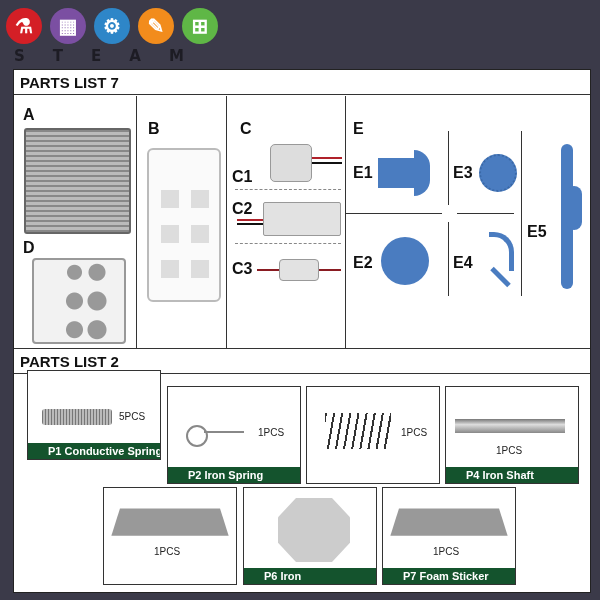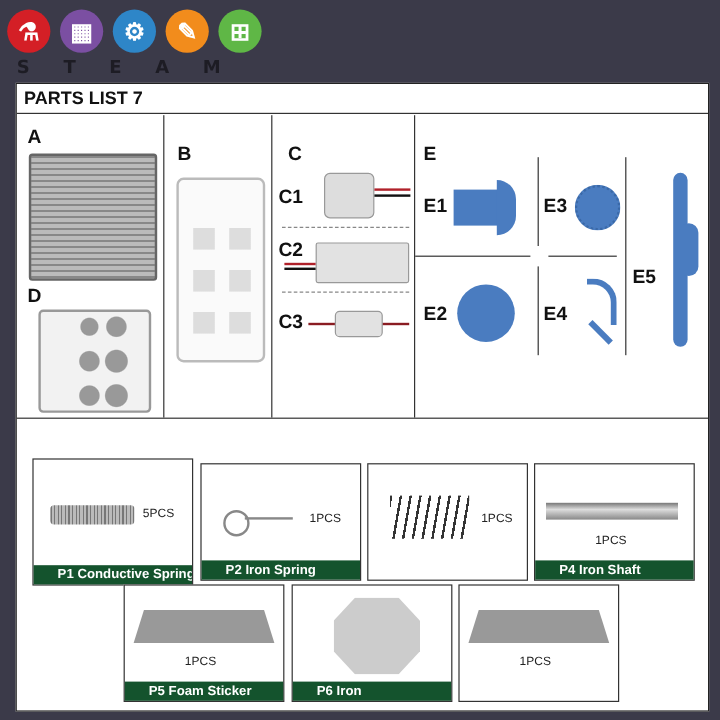--- a/index.html
+++ b/index.html
@@ -58,21 +58,21 @@
       linear-gradient(#ddd,#ddd) 12px 40px/18px 18px no-repeat,
       linear-gradient(#ddd,#ddd) 42px 40px/18px 18px no-repeat,
       linear-gradient(#ddd,#ddd) 12px 75px/18px 18px no-repeat,
       linear-gradient(#ddd,#ddd) 42px 75px/18px 18px no-repeat,
       linear-gradient(#ddd,#ddd) 12px 110px/18px 18px no-repeat,
       linear-gradient(#ddd,#ddd) 42px 110px/18px 18px no-repeat,#fafafa;"></div>
   </div>
 
   <div class="cell" style="left:213px;top:26px;width:119px;height:252px">
     <span class="lbl" style="left:13px;top:24px">C</span>
-    <span class="lbl" style="left:5px;top:60px">C1</span>
+    <span class="lbl" style="left:5px;top:72px">C1</span>
     <div style="position:absolute;left:43px;top:48px;width:40px;height:36px;background:#ddd;border:1px solid #999;border-radius:5px;"></div>
     <div class="wire" style="left:85px;top:61px;width:30px;background:#b0212a"></div>
     <div class="wire" style="left:85px;top:66px;width:30px;background:#111"></div>
     <div class="dash" style="left:8px;top:93px;width:106px"></div>
     <span class="lbl" style="left:5px;top:104px">C2</span>
     <div style="position:absolute;left:36px;top:106px;width:76px;height:32px;background:#e2e2e2;border:1px solid #999;border-radius:2px;"></div>
     <div class="wire" style="left:10px;top:123px;width:26px;background:#b0212a"></div>
     <div class="wire" style="left:10px;top:127px;width:26px;background:#111"></div>
     <div class="dash" style="left:8px;top:147px;width:106px"></div>
     <span class="lbl" style="left:5px;top:164px">C3</span>
@@ -96,22 +96,23 @@
     <div class="blue" style="position:absolute;left:35px;top:141px;width:48px;height:48px;border-radius:50%;"></div>
     <span class="lbl" style="left:107px;top:158px">E4</span>
     <div style="position:absolute;left:143px;top:136px;width:20px;height:34px;border:5px solid #4a7cc0;border-left:none;border-bottom:none;border-radius:0 20px 0 0;"></div>
     <div class="blue" style="position:absolute;left:146px;top:170px;width:24px;height:5px;transform:rotate(45deg);transform-origin:left;"></div>
     <span class="lbl" style="left:181px;top:127px">E5</span>
     <div class="blue" style="position:absolute;left:215px;top:48px;width:12px;height:145px;border-radius:6px;"></div>
     <div class="blue" style="position:absolute;left:220px;top:90px;width:16px;height:44px;border-radius:8px;"></div>
   </div>
 
   <div style="position:absolute;left:0;top:278px;width:576px;height:1px;background:#333"></div>
+  <div class="hdr" style="top:279px">PARTS LIST 2</div>
 
-  <div class="pbox" style="left:13px;top:312px;width:134px;height:106px">
+  <div class="pbox" style="left:13px;top:300px;width:134px;height:90px">
     <div style="position:absolute;left:14px;top:38px;width:70px;height:16px;background:repeating-linear-gradient(90deg,#777 0 1px,#bbb 1px 3px);border-radius:3px;"></div>
     <span class="qty" style="left:91px;top:40px">5PCS</span>
     <div class="pcap">P1 Conductive Spring</div>
   </div>
 
   <div class="pbox" style="left:153px;top:316px;width:134px;height:98px">
     <div style="position:absolute;left:18px;top:38px;width:18px;height:18px;border:2px solid #888;border-radius:50%;"></div>
     <div style="position:absolute;left:36px;top:44px;width:40px;height:2px;background:#888"></div>
     <span class="qty" style="left:90px;top:40px">1PCS</span>
     <div class="pcap">P2 Iron Spring</div>
@@ -124,25 +125,25 @@
 
   <div class="pbox" style="left:431px;top:316px;width:134px;height:98px">
     <div style="position:absolute;left:9px;top:32px;width:110px;height:14px;background:linear-gradient(#777,#ddd 40%,#888);"></div>
     <span class="qty" style="left:50px;top:58px">1PCS</span>
     <div class="pcap">P4 Iron Shaft</div>
   </div>
 
   <div class="pbox" style="left:89px;top:417px;width:134px;height:98px">
     <div style="position:absolute;left:12px;top:18px;width:108px;height:30px;background:#999;transform:perspective(80px) rotateX(25deg);"></div>
     <span class="qty" style="left:50px;top:58px">1PCS</span>
-    <div class="pcap">P5 Foam Sticker</div>
   </div>
 
   <div class="pbox" style="left:229px;top:417px;width:134px;height:98px">
     <div style="position:absolute;left:34px;top:10px;width:72px;height:64px;background:#ccc;clip-path:polygon(25% 0,75% 0,100% 30%,100% 70%,75% 100%,25% 100%,0 70%,0 30%);"></div>
     <div class="pcap">P6 Iron</div>
   </div>
 
   <div class="pbox" style="left:368px;top:417px;width:134px;height:98px">
     <div style="position:absolute;left:12px;top:18px;width:108px;height:30px;background:#999;transform:perspective(80px) rotateX(25deg);"></div>
     <span class="qty" style="left:50px;top:58px">1PCS</span>
+    <div class="pcap">P7 Foam Sticker</div>
   </div>
 </div>
 
 </body></html>

